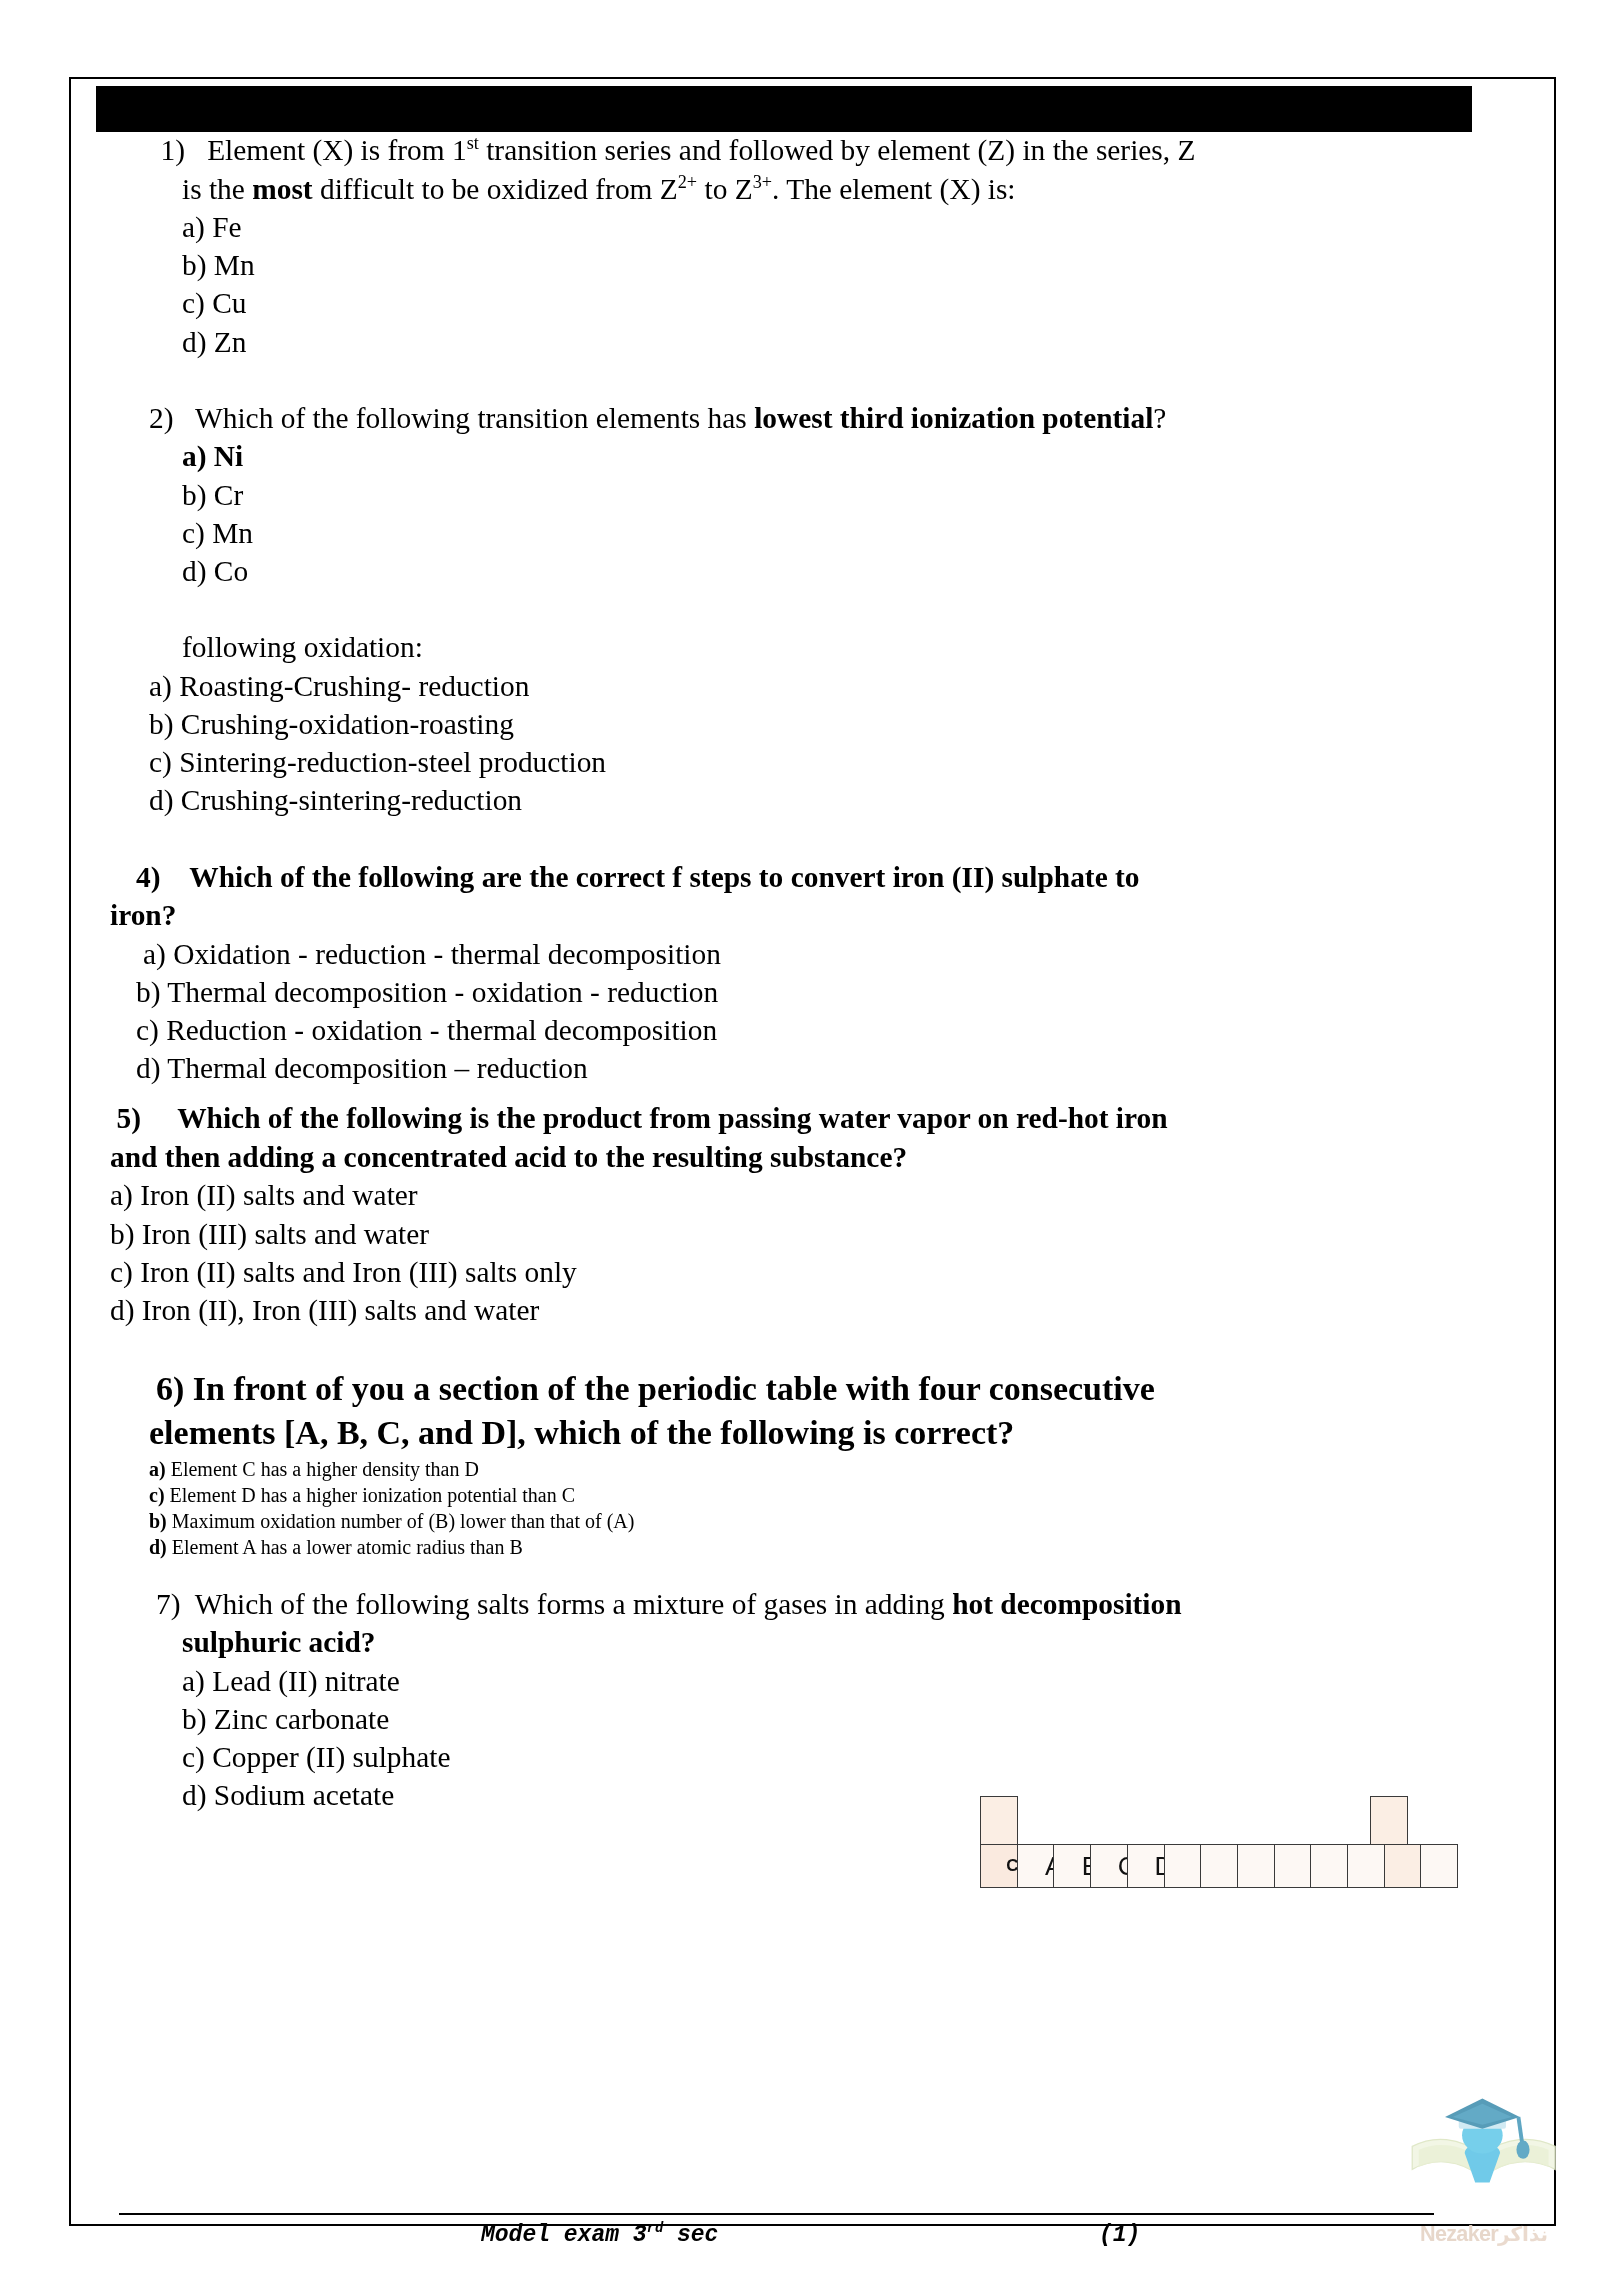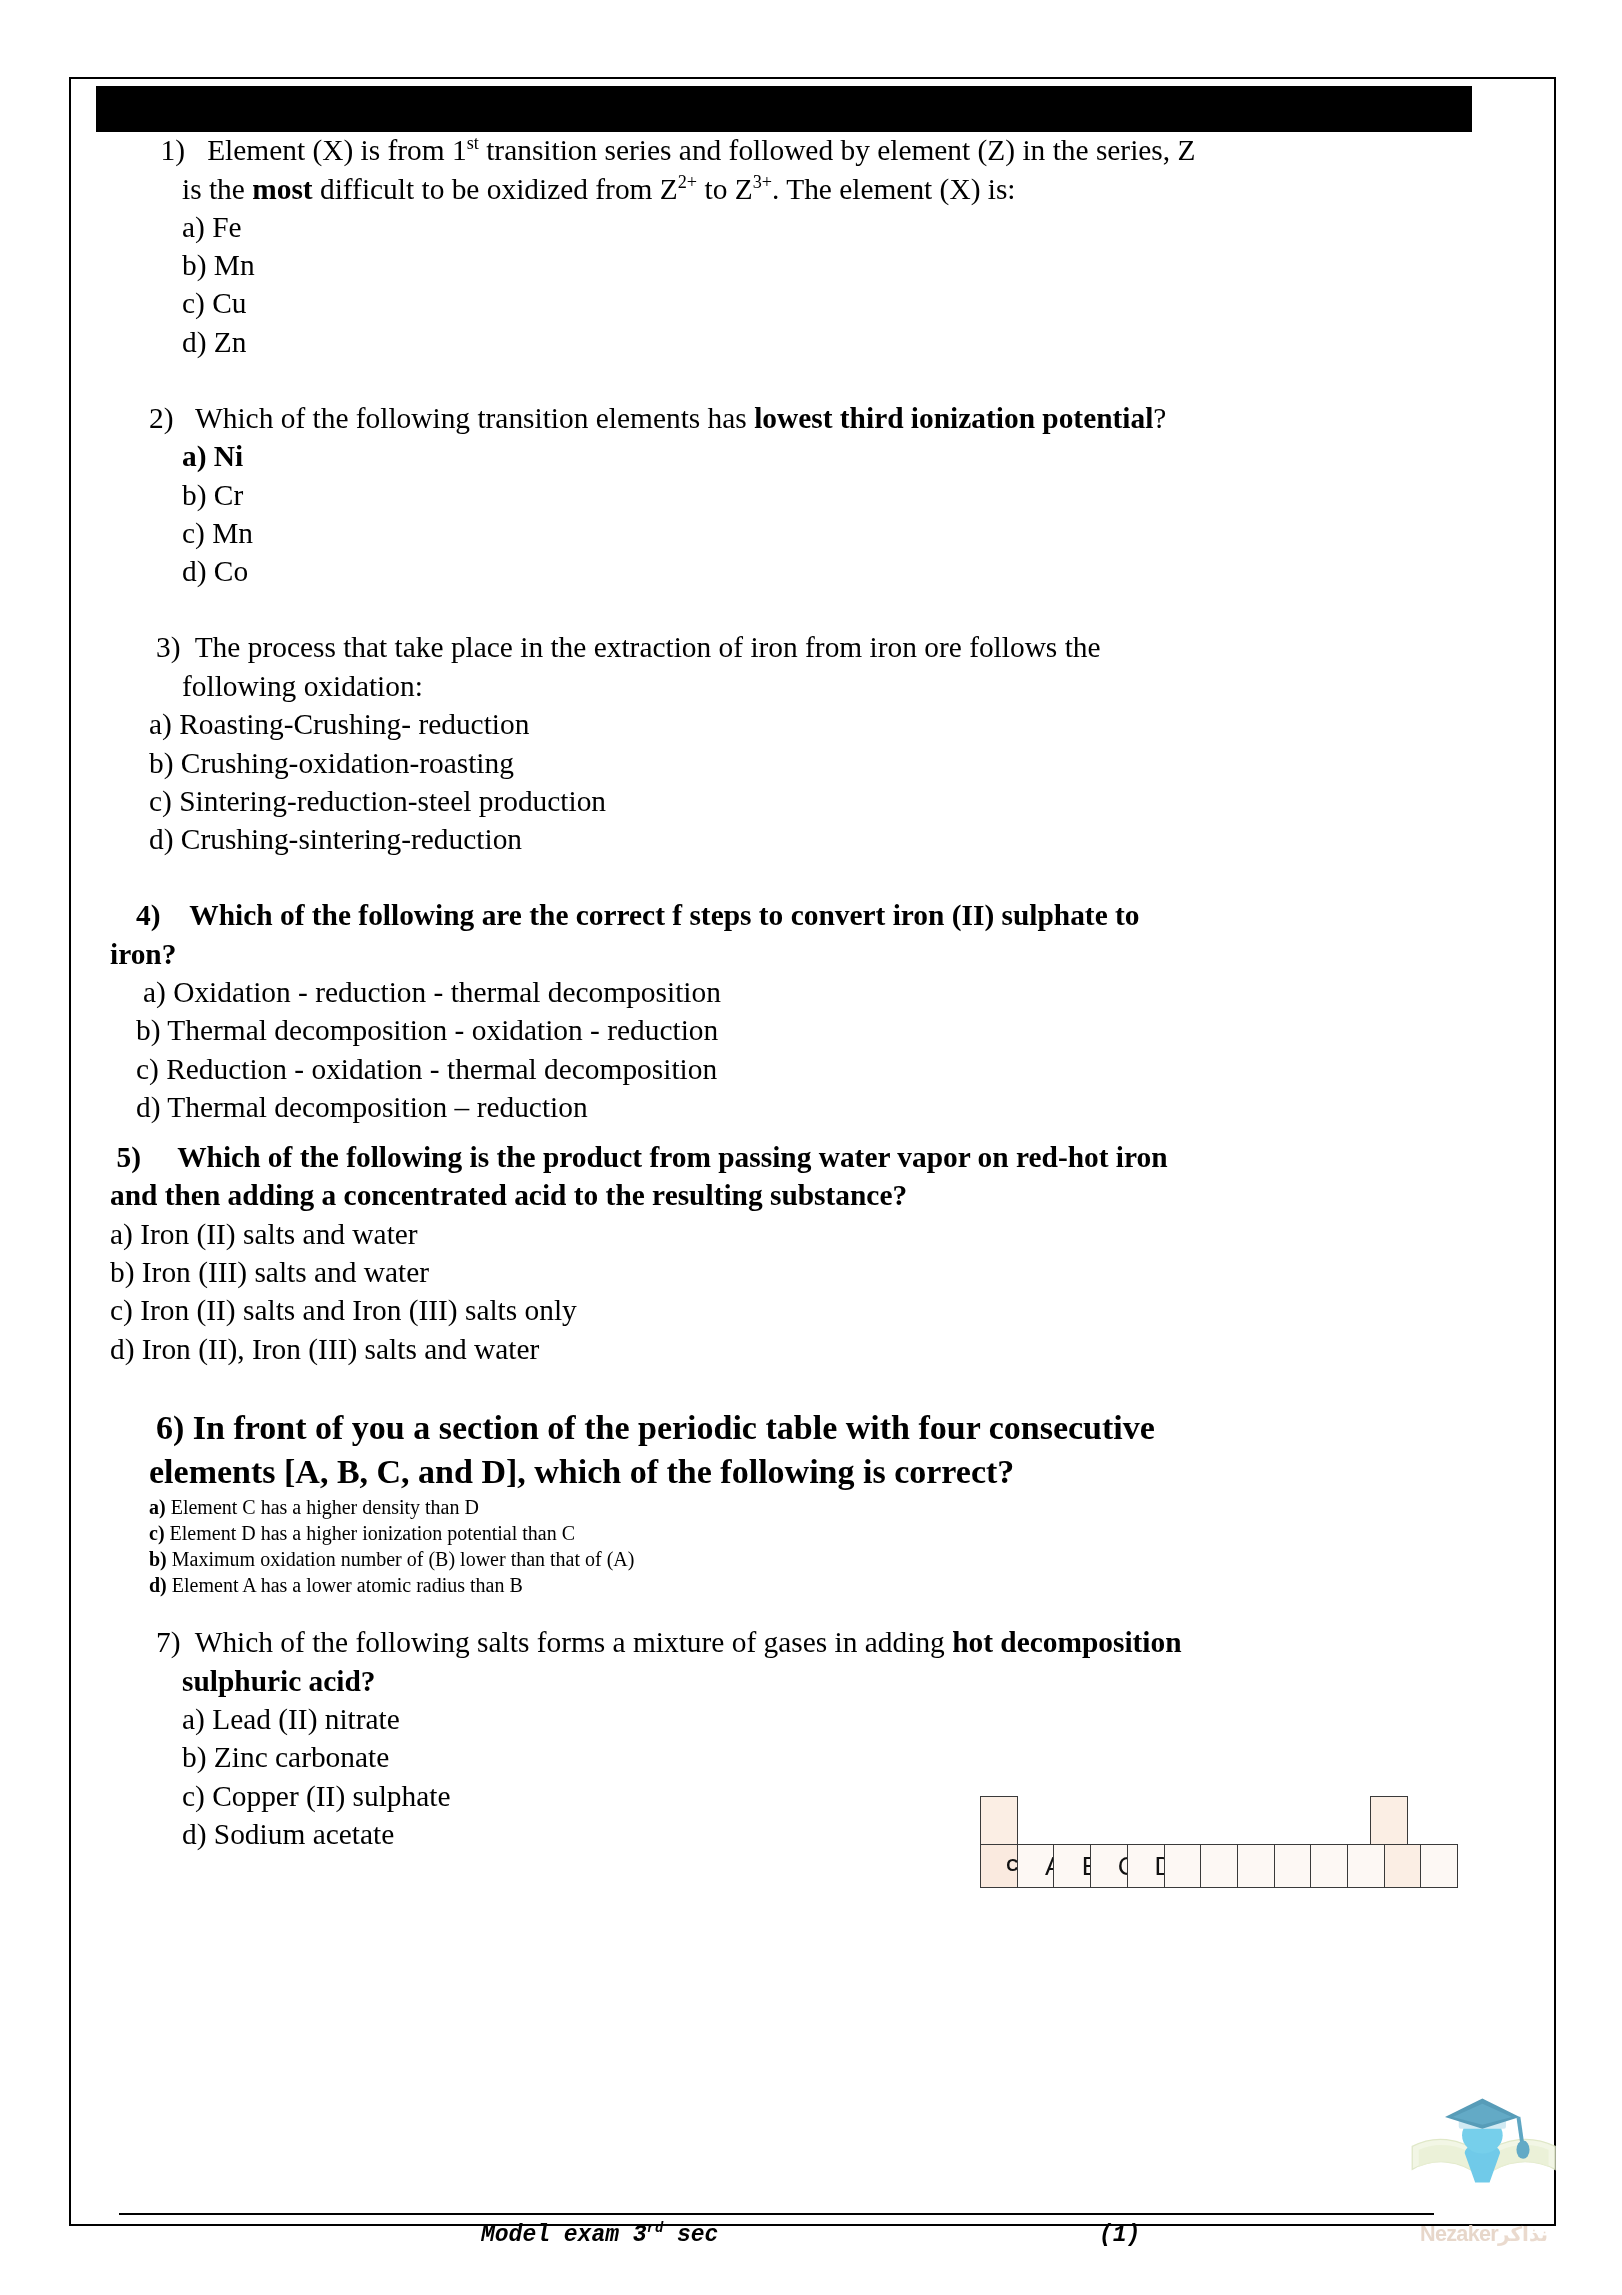--- a/index.html
+++ b/index.html
@@ -208,21 +208,20 @@
       <p class="qstem pl-60"><span>2)</span>&nbsp;&nbsp; <span>Which of the following transition elements has </span><b>lowest third ionization potential</b><span>?</span></p>
       <p class="opt pl-110"><b>a) Ni</b></p>
       <p class="opt pl-110">b) Cr</p>
       <p class="opt pl-110">c) Mn</p>
       <p class="opt pl-110">d) Co</p>
     </div>
 
     <div class="gap-lg"></div>
 
     <div class="q">
-      <p class="qstem pl-70"><span>3)</span>&nbsp; <span>The process that take place in the extraction of iron from iron ore follows the</span></p>
       <p class="qstem pl-110">following oxidation:</p>
       <p class="opt pl-60">a) Roasting-Crushing- reduction</p>
       <p class="opt pl-60">b) Crushing-oxidation-roasting</p>
       <p class="opt pl-60">c) Sintering-reduction-steel production</p>
       <p class="opt pl-60">d) Crushing-sintering-reduction</p>
     </div>
 
     <div class="gap-lg"></div>
 
     <div class="q">

